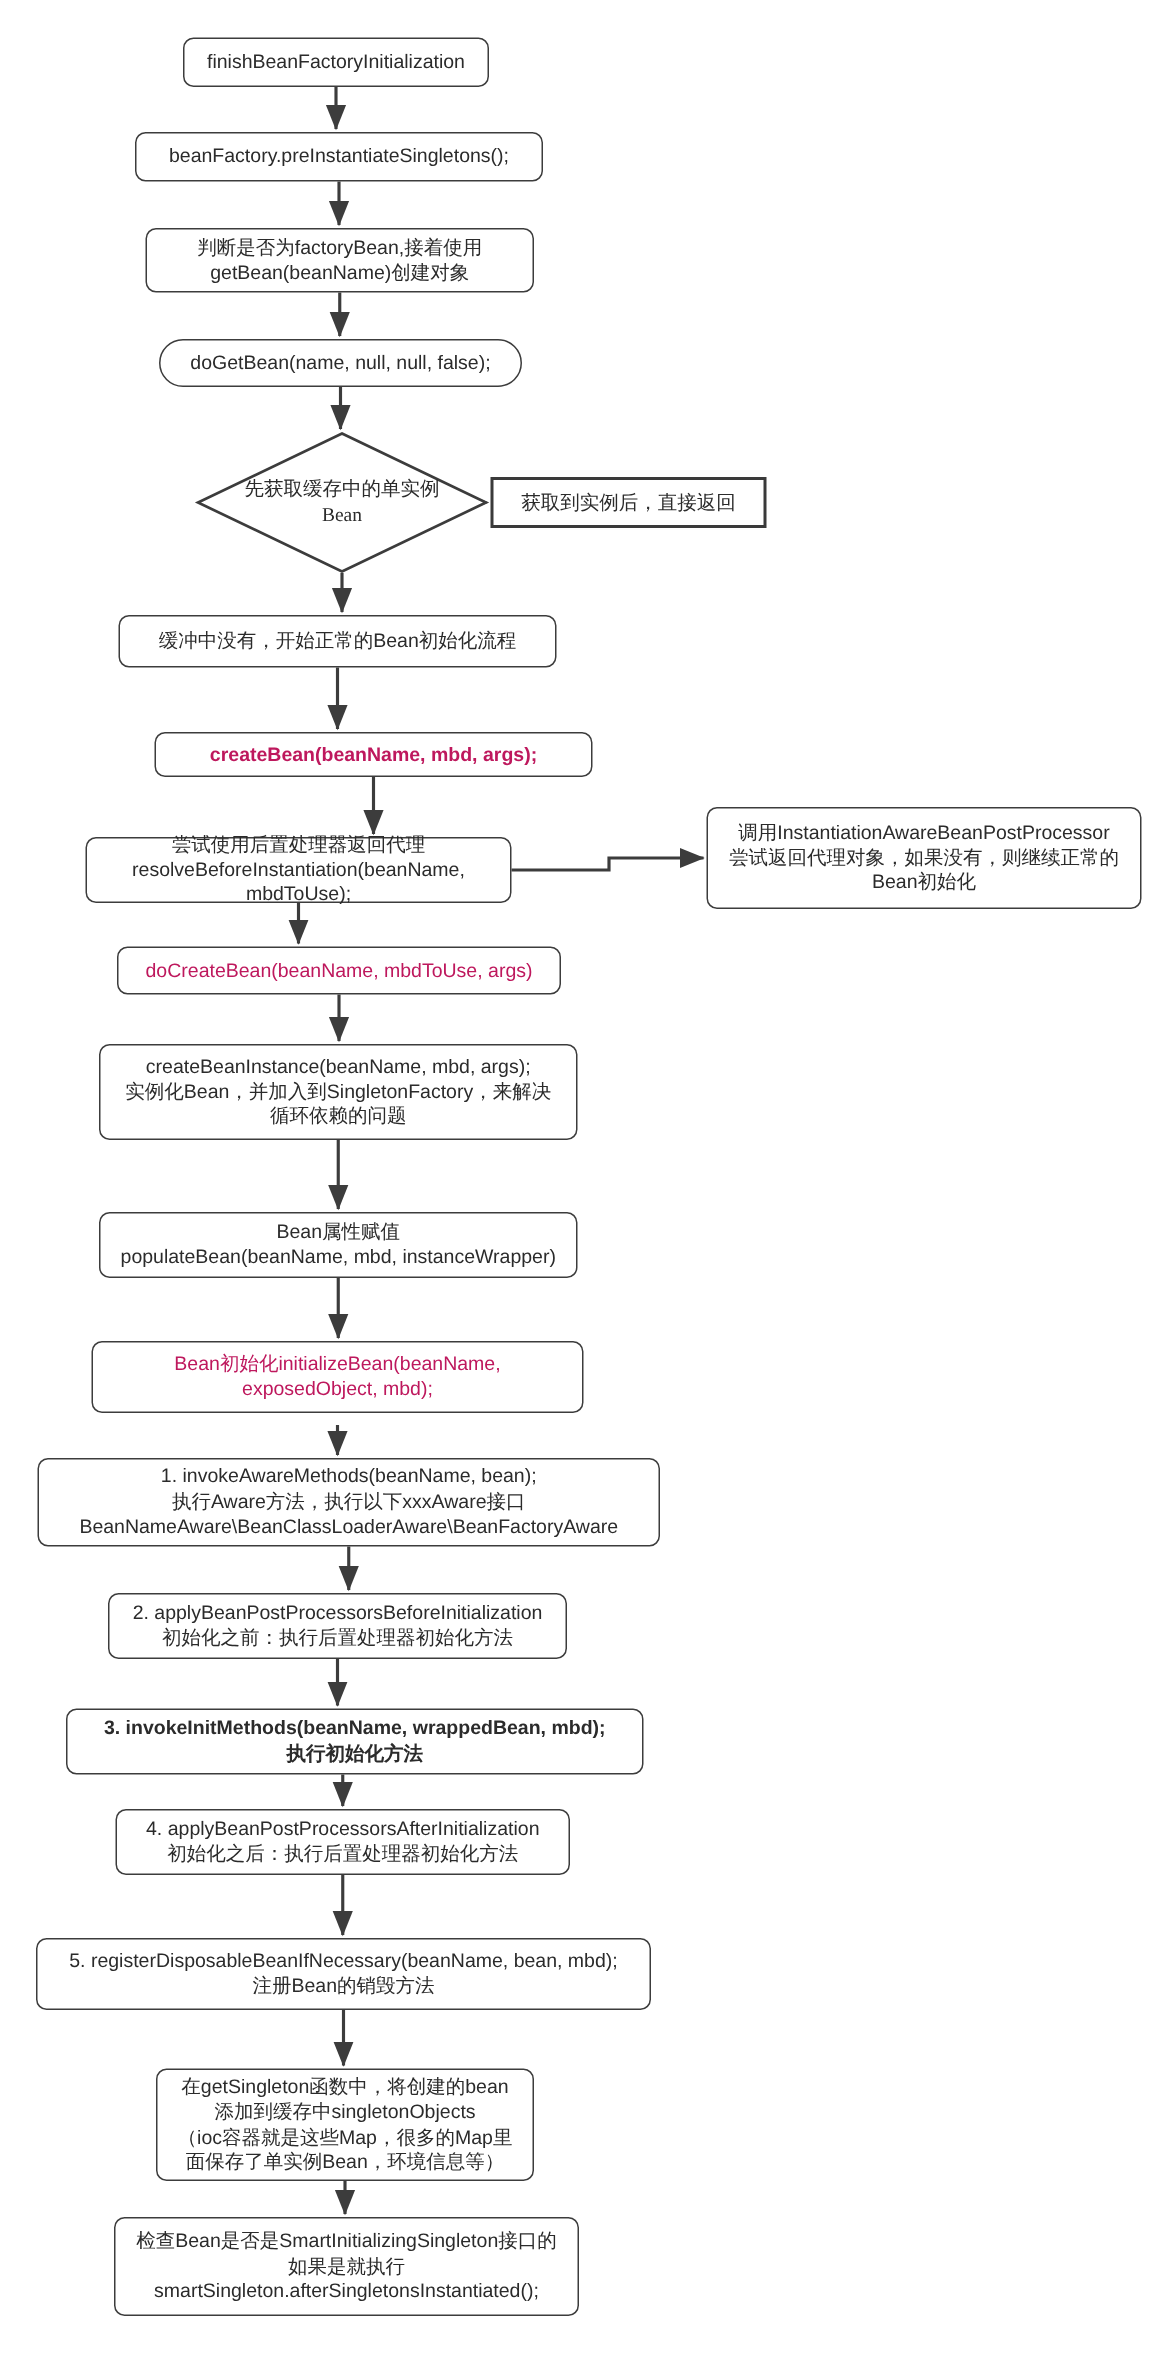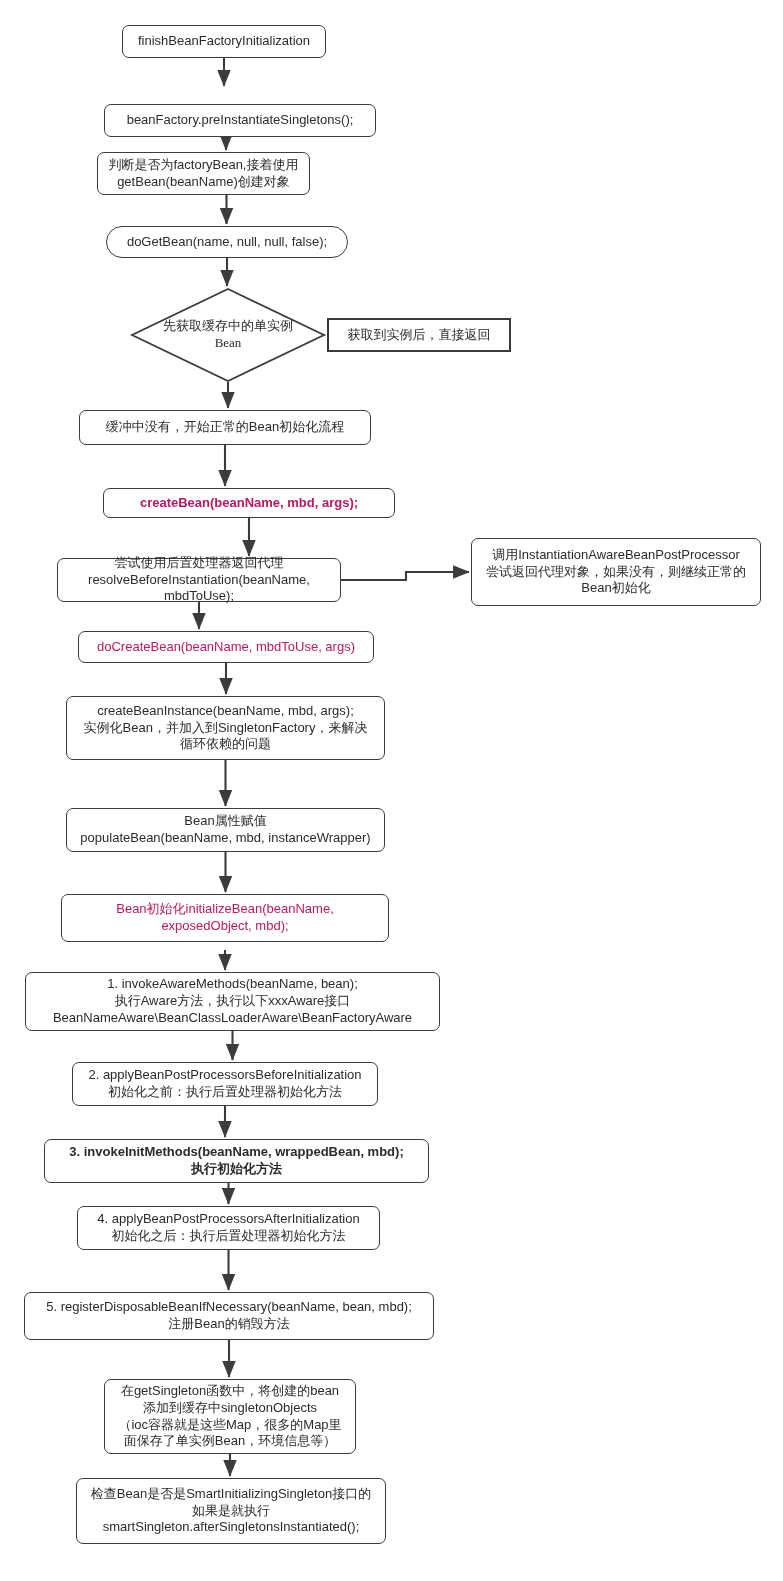--- a/index.html
+++ b/index.html
@@ -110,22 +110,22 @@
         <path d="M232.5,1031 L232.5,1060" marker-end="url(#arrowhead)"></path>
         <path d="M225,1106 L225,1137" marker-end="url(#arrowhead)"></path>
         <path d="M228.5,1183 L228.5,1204" marker-end="url(#arrowhead)"></path>
         <path d="M228.5,1250 L228.5,1290" marker-end="url(#arrowhead)"></path>
         <path d="M229,1340 L229,1377" marker-end="url(#arrowhead)"></path>
         <path d="M230,1454 L230,1476" marker-end="url(#arrowhead)"></path>
       </g>
   </svg>
   <div id="node-layer">
       <div class="node" style="left: 122px; top: 25px; width: 204px; height: 33px;">finishBeanFactoryInitialization</div>
-      <div class="node" style="left: 104px; top: 88px; width: 272px; height: 33px; margin-top: 16px;">beanFactory.preInstantiateSingletons();</div>
-      <div class="node" style="left: 97px; top: 152px; width: 213px; height: 43px;">判断是否为factoryBean,接着使用
+      <div class="node" style="left: 90px; top: 88px; width: 272px; height: 33px;">beanFactory.preInstantiateSingletons();</div>
+      <div class="node" style="left: 97px; top: 152px; width: 259px; height: 43px;">判断是否为factoryBean,接着使用
 getBean(beanName)创建对象</div>
       <div class="node" style="left: 106px; top: 226px; width: 242px; height: 32px; border-radius: 16px;">doGetBean(name, null, null, false);</div>
       <div class="diamond" style="left: 131px; top: 288px; width: 194px; height: 94px;">
         <svg width="194" height="94" viewBox="0 0 194 94">
           <polygon points="97,1 193,47 97,93 1,47" fill="#ffffff" stroke="#3c3c3c" stroke-width="1.8"></polygon>
         </svg>
         <div class="dlabel">先获取缓存中的单实例
 Bean</div>
       </div>
       <div class="node sharp" style="left: 327px; top: 318px; width: 184px; height: 34px;">获取到实例后，直接返回</div>

